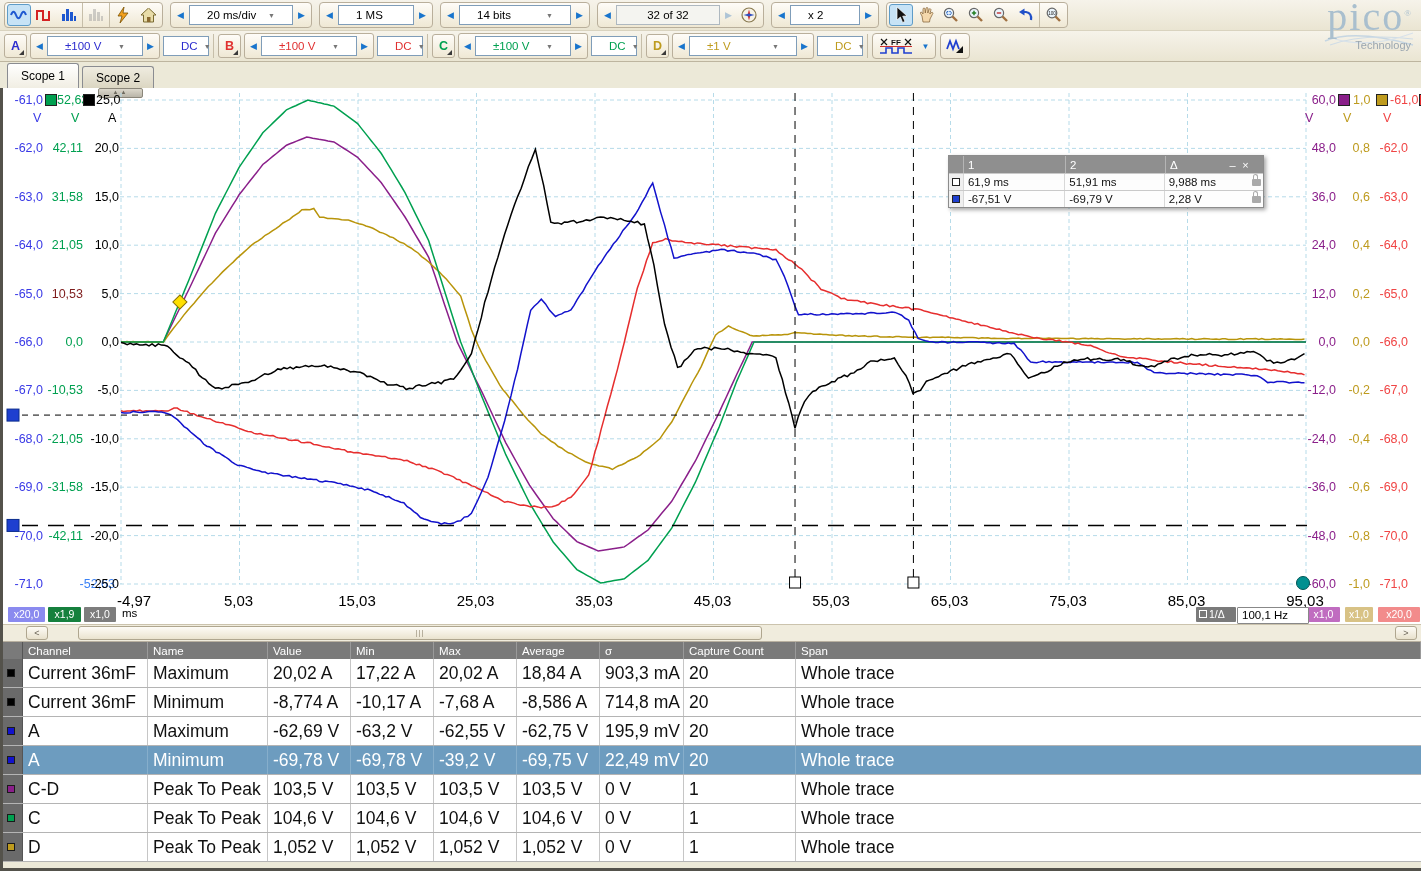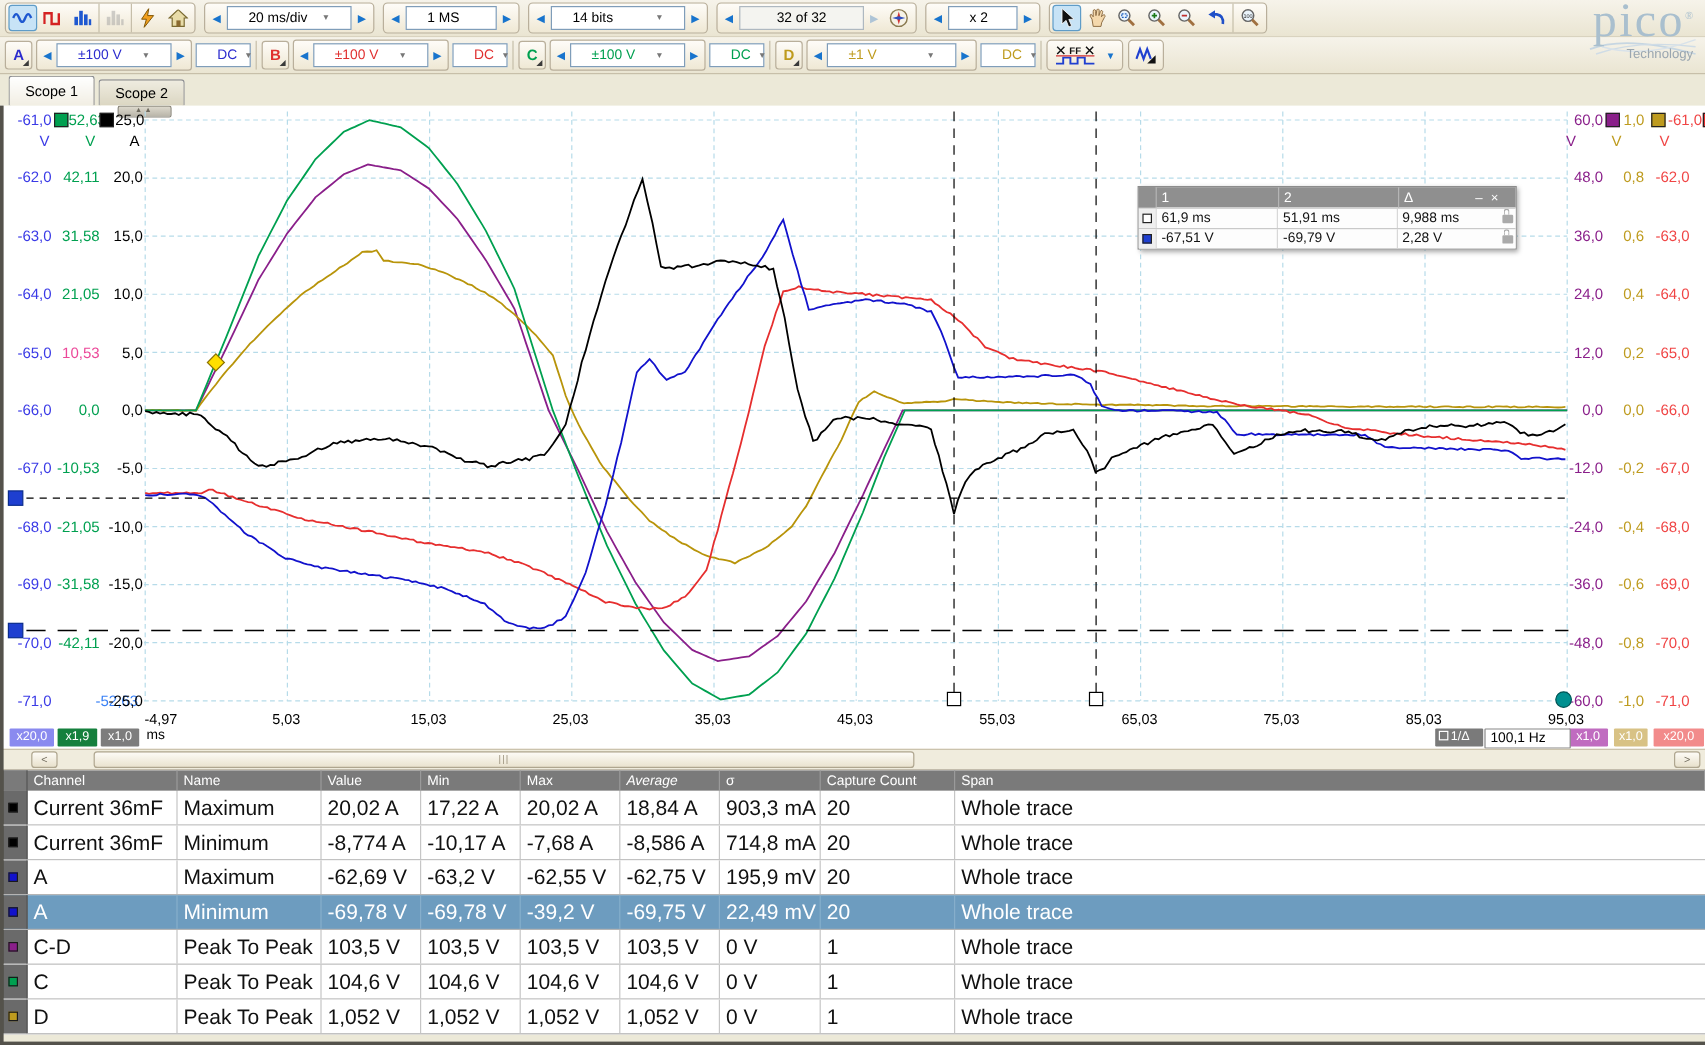--- a/index.html
+++ b/index.html
@@ -33,21 +33,21 @@
   #tabbar{position:absolute;top:62px;left:0;right:0;height:26px;display:flex;align-items:flex-end;padding-left:7px;gap:3px;background:#ECE9D8;box-sizing:border-box;}
   .tab{height:21px;padding:0 13px;display:flex;align-items:center;font-size:12px;border:1px solid #8A8C91;border-bottom:none;border-radius:3px 3px 0 0;background:linear-gradient(#EFECE0,#DBD6C2);}
   .tab.active{background:linear-gradient(#FFFFFF,#F1EEE3);height:24px;}
 
   
   #scope{position:absolute;top:88px;left:0;width:1421px;height:536px;background:#fff;overflow:hidden;}
   #plot{position:absolute;left:120px;top:0;width:1187px;height:504px;}
   .ylabel{position:absolute;font-size:12.5px;height:14px;line-height:14px;text-align:right;white-space:nowrap;}
   .ylabel.la{text-align:left;}
   .axsq{position:absolute;width:12px;height:12px;border:1px solid #222;box-sizing:border-box;}
-  .xlabel{position:absolute;top:504px;font-size:12px;transform:translateX(-50%);white-space:nowrap;}
+  .xlabel{position:absolute;top:504px;font-size:15px;transform:translateX(-50%);white-space:nowrap;}
   .badge{position:absolute;top:519px;height:15px;line-height:15px;font-size:10.5px;color:#fff;text-align:center;border-radius:1px;}
   #axis-handle{position:absolute;left:98px;top:0;width:45px;height:10px;background:linear-gradient(#DCD8CC,#B9B5A9);border:1px solid #8A867A;border-radius:2px;box-sizing:border-box;color:#6E6A5E;font-size:6px;line-height:7px;text-align:center;letter-spacing:2px;}
   #overlay{position:absolute;left:0;top:0;pointer-events:none;}
 
   
   #legend{position:absolute;left:948px;top:67px;width:316px;background:#F8F8F8;border:1px solid #8C8C8C;box-shadow:2px 2px 4px rgba(0,0,0,.35);font-size:11.5px;box-sizing:border-box;}
   .lghead{display:flex;height:17px;background:#8F8F8F;color:#fff;align-items:center;}
   .lghead .hc{border-left:1px solid #B5B5B5;padding-left:4px;box-sizing:border-box;height:100%;display:flex;align-items:center;}
   .lgrow{display:flex;height:16px;background:#FDFDFD;border-top:1px solid #C9C9C9;align-items:center;}
   .lgrow .vc{border-left:1px solid #D8D8D8;padding-left:4px;box-sizing:border-box;height:100%;display:flex;align-items:center;color:#111;}
@@ -159,21 +159,21 @@
         <svg width="16" height="16" viewBox="0 0 16 16">
             <circle cx="8" cy="8" r="7" fill="#F6F2E6" stroke="#8A7A50" stroke-width="1.2"></circle>
             <polygon points="8,2.5 9.5,8 8,13.5 6.5,8" fill="#D03030"></polygon>
             <polygon points="2.5,8 8,6.5 13.5,8 8,9.5" fill="#3050C0"></polygon>
           </svg>
       </button>
     </div>
 
     <div class="tgroup">
       <button class="arrow">◀</button>
-      <div class="dropdown" style="width:58px">
+      <div class="dropdown" style="width:70px">
           <span>x 2</span>
         </div>
       <button class="arrow">▶</button>
     </div>
 
     <div class="tgroup">
       <button class="tbtn sel">
         <svg width="13" height="16" viewBox="0 0 13 16">
             <polygon points="2,0 2,13 5.4,10 7.6,15.5 10,14.4 7.7,9.2 12,9" fill="#111" stroke="#fff" stroke-width="0.7"></polygon>
           </svg>
@@ -392,21 +392,21 @@
         <div class="ylabel" style="left: 1305px; width: 31px; top: 101.8px; color: rgb(138, 31, 138);">36,0</div>
         <div class="ylabel" style="left: 1336px; width: 34px; top: 101.8px; color: rgb(190, 155, 30);">0,6</div>
         <div class="ylabel" style="left: 1370px; width: 38px; top: 101.8px; color: rgb(240, 69, 69);">-63,0</div>
         <div class="ylabel" style="left: 0px; width: 43px; top: 150.2px; color: rgb(58, 58, 230);">-64,0</div>
         <div class="ylabel" style="left: 0px; width: 83px; top: 150.2px; color: rgb(0, 160, 80);">21,05</div>
         <div class="ylabel" style="left: 0px; width: 119px; top: 150.2px; color: rgb(0, 0, 0);">10,0</div>
         <div class="ylabel" style="left: 1305px; width: 31px; top: 150.2px; color: rgb(138, 31, 138);">24,0</div>
         <div class="ylabel" style="left: 1336px; width: 34px; top: 150.2px; color: rgb(190, 155, 30);">0,4</div>
         <div class="ylabel" style="left: 1370px; width: 38px; top: 150.2px; color: rgb(240, 69, 69);">-64,0</div>
         <div class="ylabel" style="left: 0px; width: 43px; top: 198.6px; color: rgb(58, 58, 230);">-65,0</div>
-        <div class="ylabel" style="left: 0px; width: 83px; top: 198.6px; color: #ec4899;">10,53</div>
+        <div class="ylabel" style="left: 0px; width: 83px; top: 198.6px; color: #7f1d1d;">10,53</div>
         <div class="ylabel" style="left: 0px; width: 119px; top: 198.6px; color: rgb(0, 0, 0);">5,0</div>
         <div class="ylabel" style="left: 1305px; width: 31px; top: 198.6px; color: rgb(138, 31, 138);">12,0</div>
         <div class="ylabel" style="left: 1336px; width: 34px; top: 198.6px; color: rgb(190, 155, 30);">0,2</div>
         <div class="ylabel" style="left: 1370px; width: 38px; top: 198.6px; color: rgb(240, 69, 69);">-65,0</div>
         <div class="ylabel" style="left: 0px; width: 43px; top: 247px; color: rgb(58, 58, 230);">-66,0</div>
         <div class="ylabel" style="left: 0px; width: 83px; top: 247px; color: rgb(0, 160, 80);">0,0</div>
         <div class="ylabel" style="left: 0px; width: 119px; top: 247px; color: rgb(0, 0, 0);">0,0</div>
         <div class="ylabel" style="left: 1305px; width: 31px; top: 247px; color: rgb(138, 31, 138);">0,0</div>
         <div class="ylabel" style="left: 1336px; width: 34px; top: 247px; color: rgb(190, 155, 30);">0,0</div>
         <div class="ylabel" style="left: 1370px; width: 38px; top: 247px; color: rgb(240, 69, 69);">-66,0</div>
@@ -520,21 +520,21 @@
   </div>
 
   <div id="mtable">
       <div class="mhead">
         <div class="mc0" style="background: rgb(122, 122, 122);"></div>
         <div class="mc" style="width: 125px;">Channel</div>
         <div class="mc" style="width: 120px;">Name</div>
         <div class="mc" style="width: 83px;">Value</div>
         <div class="mc" style="width: 83px;">Min</div>
         <div class="mc" style="width: 83px;">Max</div>
-        <div class="mc" style="width: 83px; font-style: italic;">Average</div>
+        <div class="mc" style="width: 83px;">Average</div>
         <div class="mc" style="width: 84px;">σ</div>
         <div class="mc" style="width: 112px;">Capture Count</div>
         <div class="mc" style="flex: 1 1 0%;">Span</div>
       </div>
       <div class="mrow">
         <div class="mc0">
           <span style="background: rgb(0, 0, 0);"></span>
         </div>
         <div class="mc" style="width: 125px;">Current 36mF</div>
         <div class="mc" style="width: 120px;">Maximum</div>

